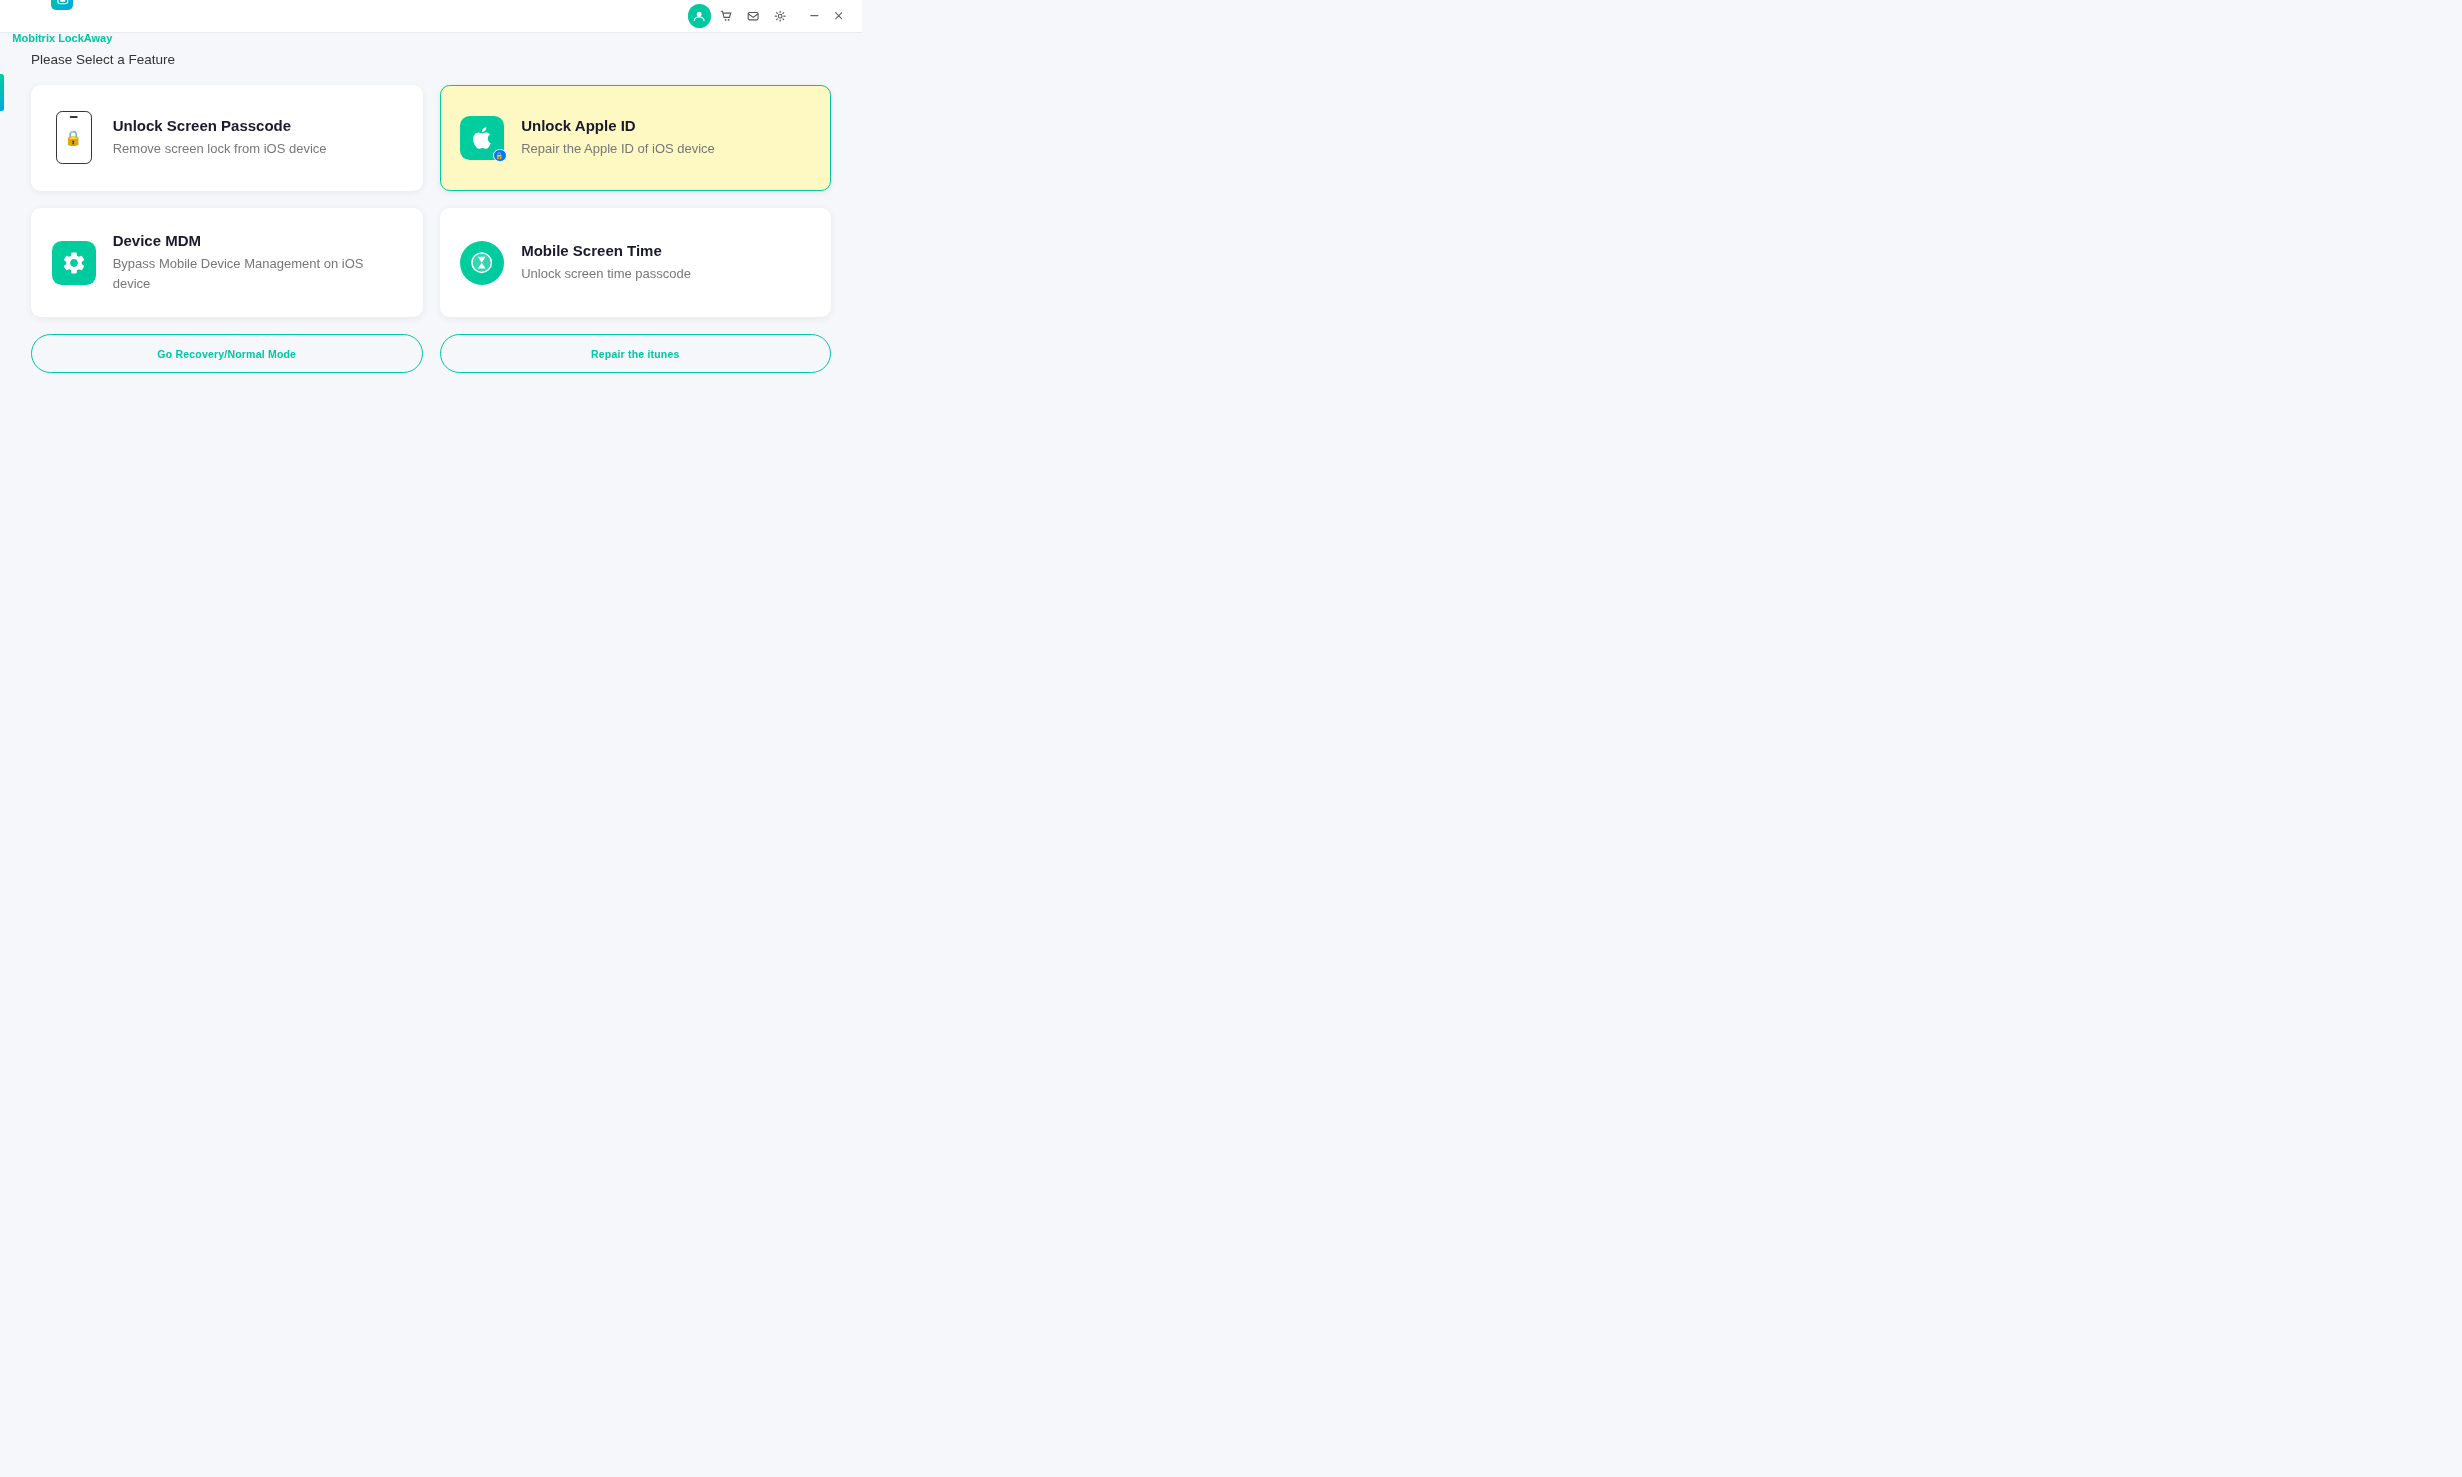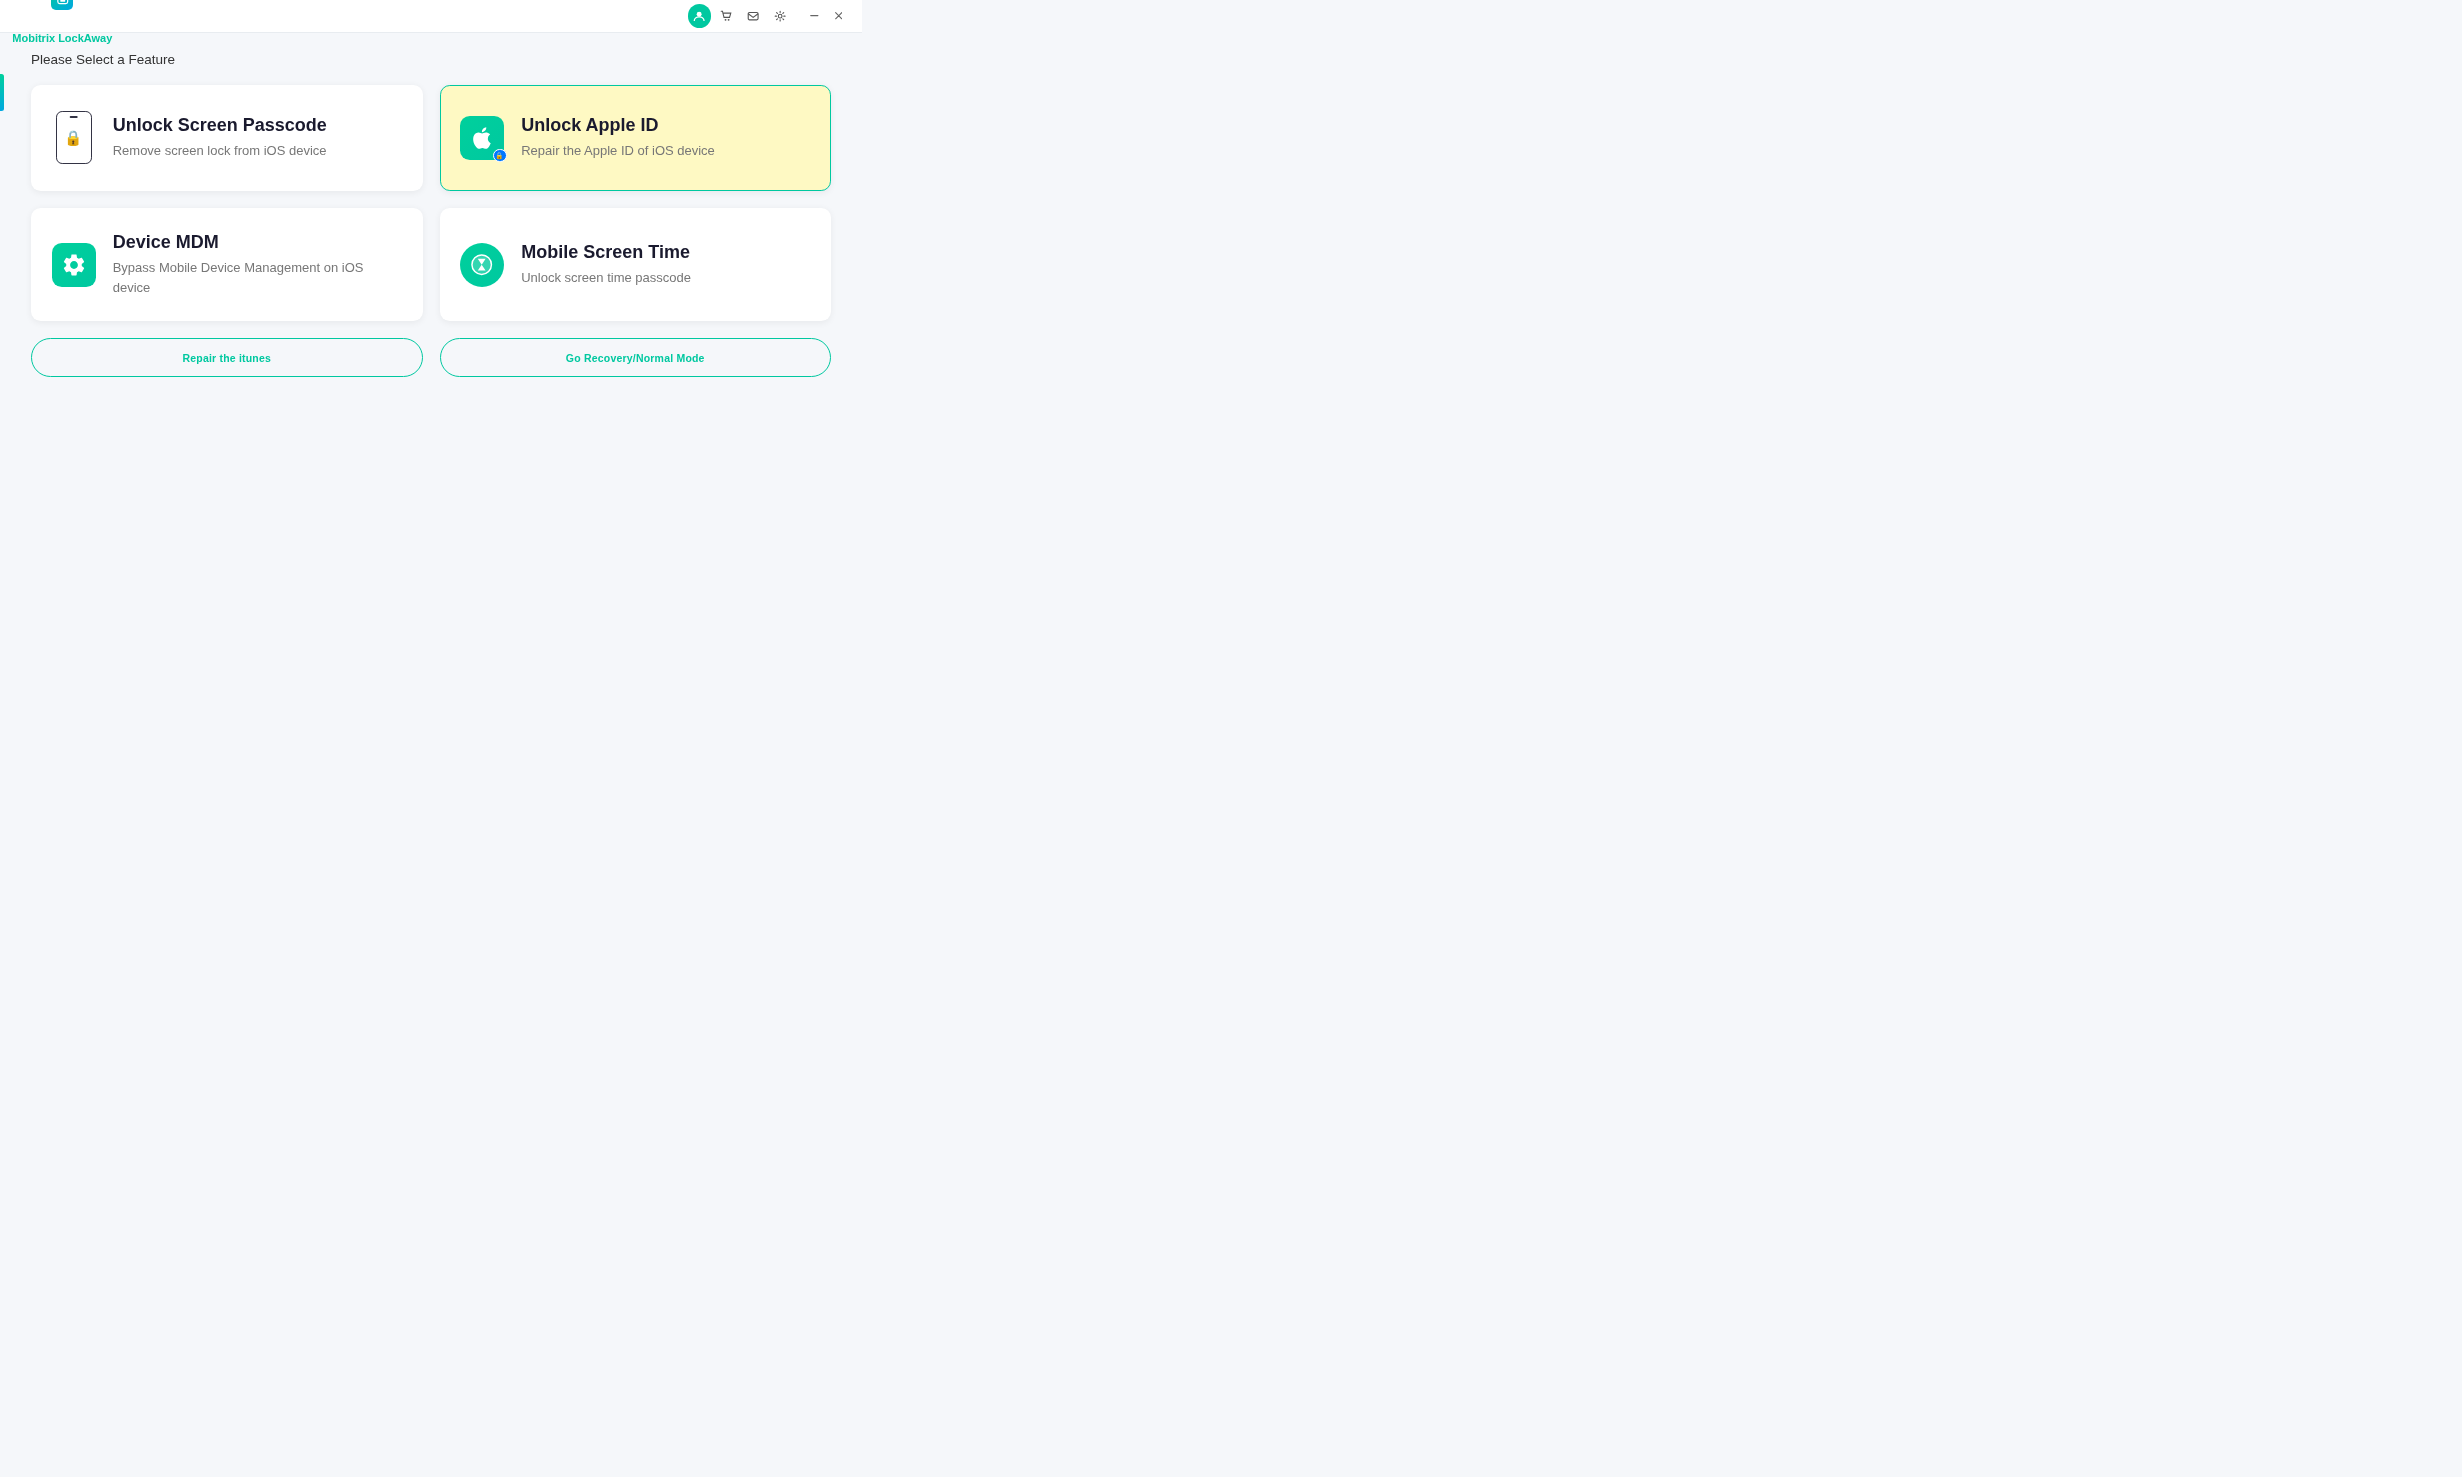--- a/index.html
+++ b/index.html
@@ -229,21 +229,21 @@
       justify-content: center;
     }
 
     .icon-circle svg {
       width: 23.4px;
       height: 23.4px;
       fill: white;
     }
 
     .feature-text h2 {
-      font-size: 18px;
+      font-size: 15px;
       font-weight: 700;
       color: #1a1a2e;
       margin-bottom: 4.9px;
     }
 
     .feature-text p {
       font-size: 13px;
       color: #777;
       line-height: 1.5;
     }
@@ -396,18 +396,18 @@
       </div>
       <div class="feature-text">
         <h2>Mobile Screen Time</h2>
         <p>Unlock screen time passcode</p>
       </div>
     </div>
 
   </div>
 
   <div class="bottom-buttons">
+    <button class="outline-btn">Go Recovery/Normal Mode</button>
     <button class="outline-btn">Repair the itunes</button>
-    <button class="outline-btn">Go Recovery/Normal Mode</button>
   </div>
 
 </div>
 
 
 </body></html>

